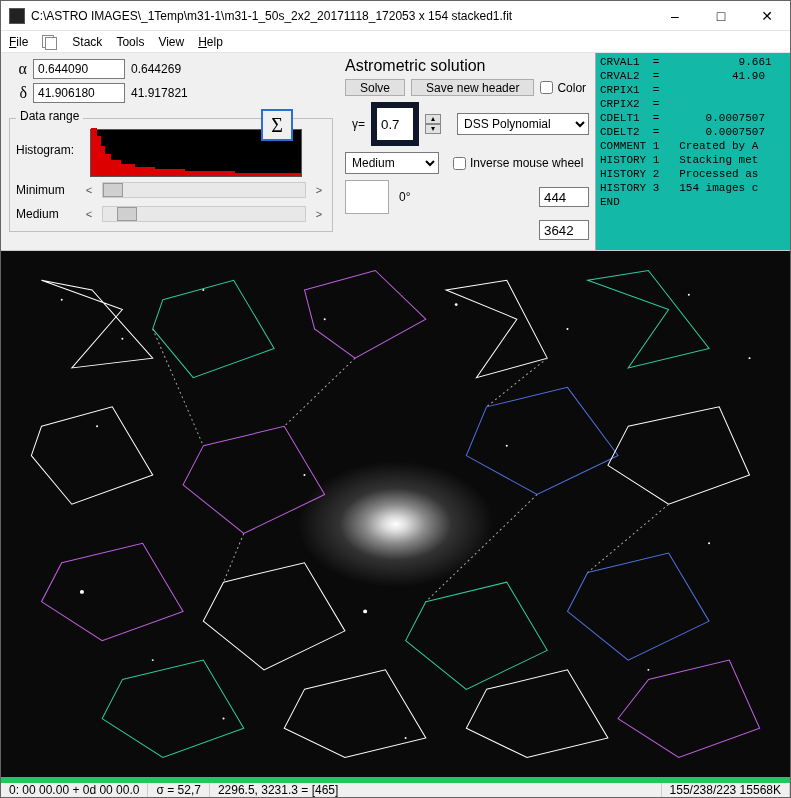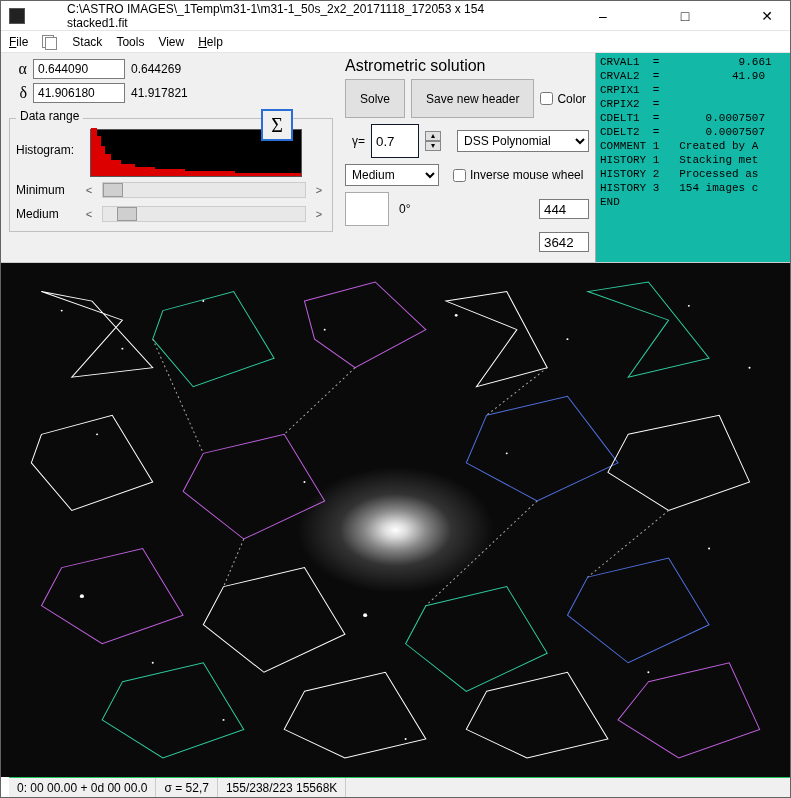--- a/index.html
+++ b/index.html
@@ -15,21 +15,20 @@
     flex-direction: column;
     overflow: hidden;
   }
   
   .titlebar {
     height: 30px;
     background: #fff;
     display: flex;
     align-items: center;
     border-bottom: 1px solid #e5e5e5;
-    gap: 36px;
   }
   .titlebar .app-icon {
     width: 16px; height: 16px;
     margin: 0 6px 0 8px;
     background: #222;
     border: 1px solid #555;
   }
   .titlebar .title-text { flex: 1; font-size: 12px; color: #000; }
   .titlebar .win-btn {
     width: 46px; height: 30px;
@@ -130,32 +129,32 @@
     background: #fff; padding: 0 4px; margin-left: 0;
   }
   
   .mid-col {
     width: 256px;
     padding: 4px 6px;
   }
   .group-title { font-size: 16px; margin-bottom: 4px; }
   .btn-row { display: flex; gap: 6px; align-items: center; margin-bottom: 6px; }
   .push-btn {
-    height: 39px; padding: 0 14px;
+    height: 17px; padding: 0 14px;
     background: #e1e1e1; border: 1px solid #adadad;
     font-size: 12px; cursor: default;
   }
   .checkbox-row {
     display: flex; align-items: center; gap: 4px; font-size: 12px;
   }
   .checkbox-row input { width: 13px; height: 13px; }
   .sel-row { display: flex; align-items: center; gap: 6px; margin-bottom: 6px; }
   .sel-label { width: 20px; text-align: right; }
   .sel-input {
-    width: 48px; height: 20px; border: 1px solid #0f172a; background: #fff;
+    width: 48px; height: 20px; border: 6px solid #0f172a; background: #fff;
     padding: 16px 4px;
   }
   .spin {
     width: 16px; display: flex; flex-direction: column;
   }
   .spin div {
     height: 10px; border: 1px solid #888; background: #e1e1e1;
     font-size: 8px; line-height: 7px; text-align: center;
   }
   select.combo {
@@ -190,25 +189,24 @@
     background: radial-gradient(ellipse 140px 90px at 50% 52%, #fff 0%, #ddd 8%, #888 22%, #333 40%, #0a0a0a 70%);
   }
   .image-area svg {
     position: absolute; inset: 0; width: 100%; height: 100%;
   }
   .star { fill: #fff; }
   
   .statusbar {
     height: 20px;
     background: #f0f0f0;
-    border-top: 1px solid #22c55e;
+    border-top: 6px solid #22c55e;
     display: flex;
     align-items: center;
     font-size: 12px;
-    margin-left: 8px;
   }
   .statusbar .cell {
     padding: 0 8px;
     border-right: 1px solid #ccc;
     height: 100%;
     display: flex; align-items: center;
   }
   .statusbar .cell.flex { flex: 1; }
 </style>
 </head>
@@ -382,14 +380,15 @@
       <polygon points="640,440 720,420 750,490 670,520 610,480" stroke="#c060e0"></polygon>
 
       <path d="M150,80 L200,200 M350,110 L280,180 M540,110 L480,160 M660,260 L580,330 M240,290 L220,340 M530,250 L420,360" stroke="#aaa" stroke-dasharray="2,3"></path>
     </g>
   </svg>
 </div>
 
 <div class="statusbar">
   <div class="cell">0: 00 00.00  + 0d 00 00.0</div>
   <div class="cell">σ = 52,7</div>
+  <div class="cell flex">2296.5, 3231.3 = [465]</div>
   <div class="cell">155/238/223  15568K</div>
 </div>
 
 </body></html>

